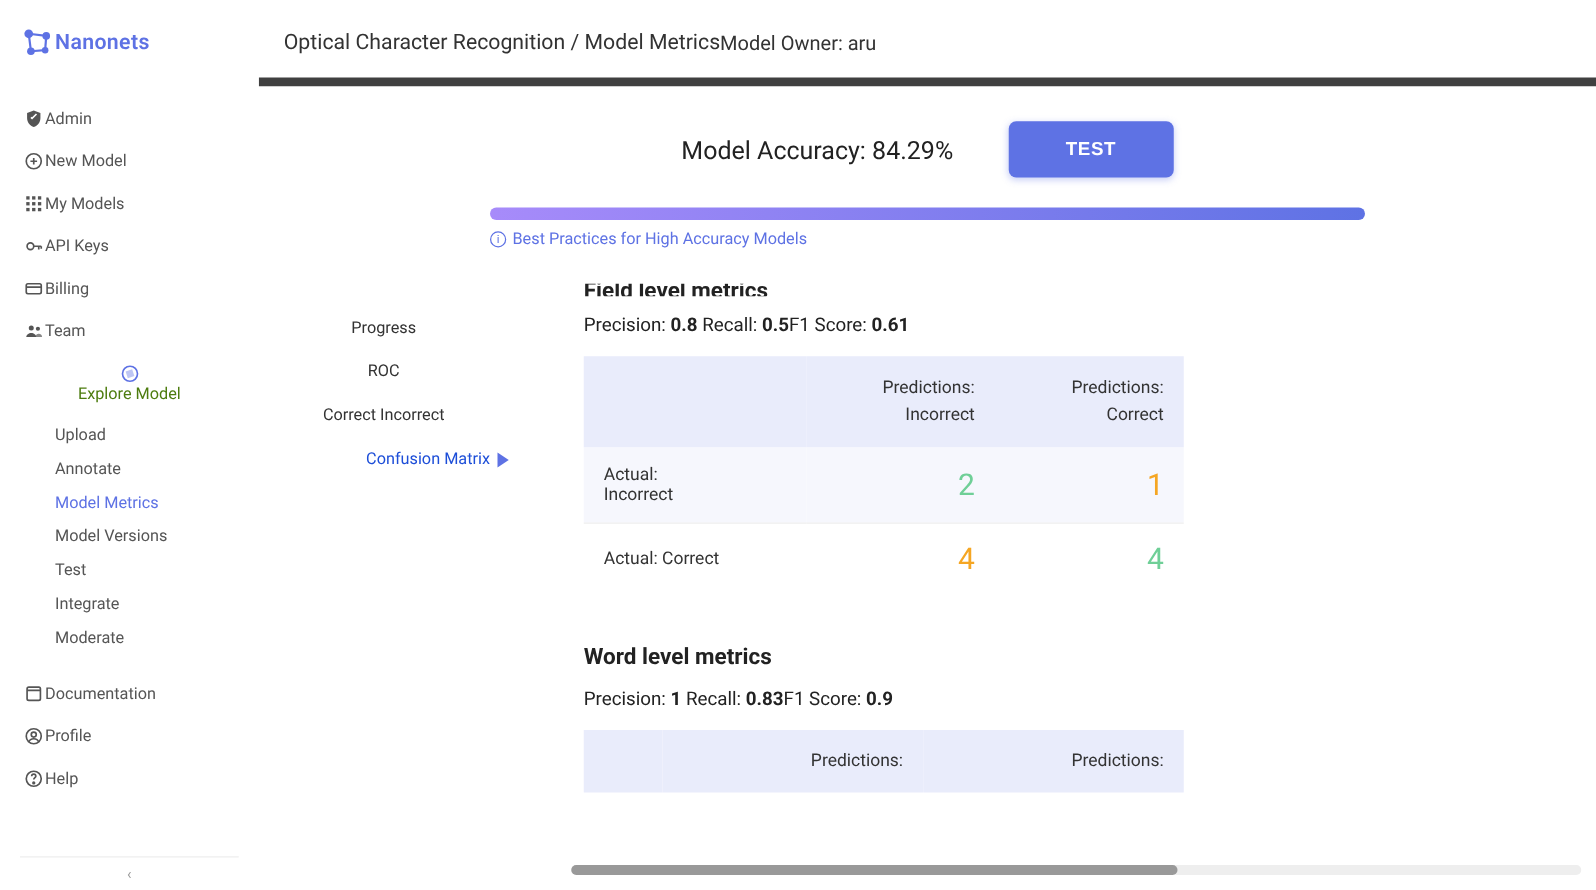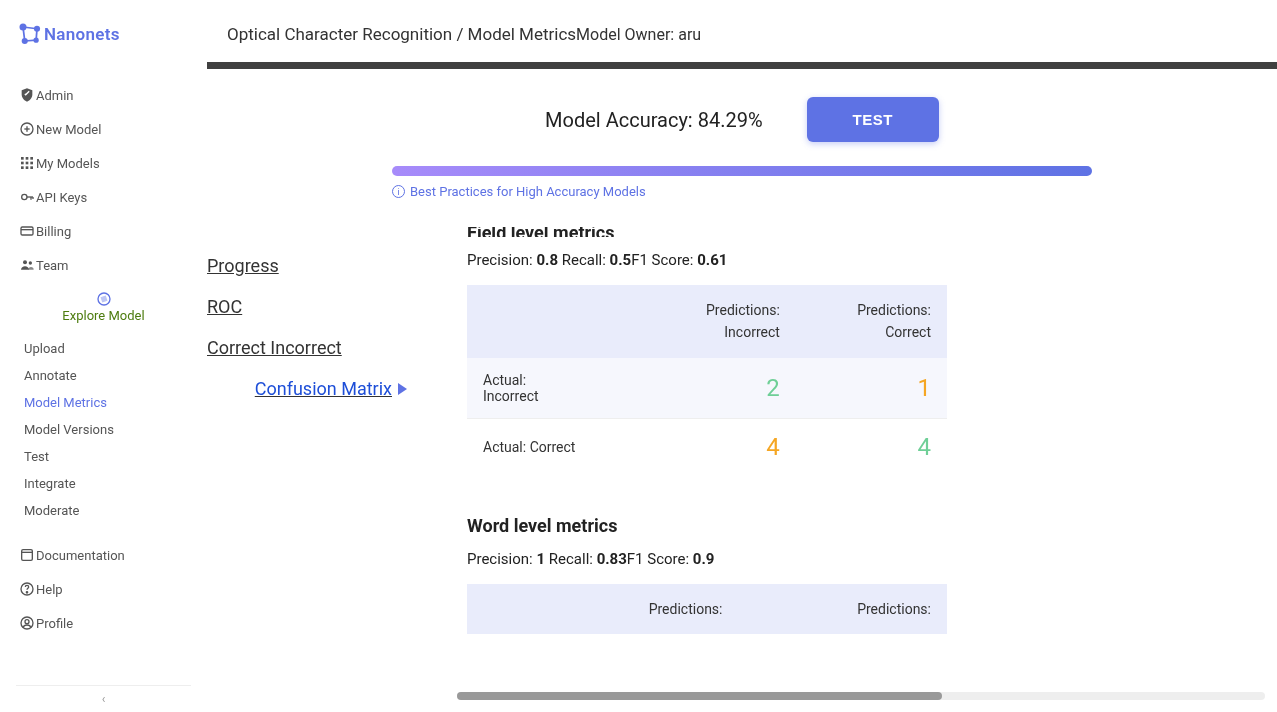--- a/index.html
+++ b/index.html
@@ -49,21 +49,21 @@
       width: 18px;
       height: 18px;
       display: flex;
       align-items: center;
       justify-content: center;
       color: #555;
     }
     .nav-item.active { color: #4d7c0f; flex-direction: column; }
     .nav-item.active .icon-slot { color: #5e72e4; }
     .subnav {
-      margin-left: 24px;
+      margin-left: 44px;
       margin-top: 4px;
       margin-bottom: 6px;
     }
     .subnav-item {
       padding: 6px 0;
       font-size: 13px;
       color: #555;
       cursor: pointer;
     }
     .subnav-item.active { color: #5e72e4; }
@@ -154,24 +154,23 @@
     }
     .content-body {
       display: flex;
       padding: 46px 20px 0 0;
       gap: 60px;
       height: calc(100% - 230px);
       overflow: hidden;
     }
     .tab-col {
       width: 200px;
-      text-align: left;
-      font-size: 18px;
+      text-align: center;
+      font-size: 13px;
       color: #333;
-      text-decoration: underline;
     }
     .tab-item {
       padding: 10px 0;
       cursor: pointer;
     }
     .tab-item.active { color: #1d4ed8; display:flex; justify-content:flex-end; align-items:center; gap:6px;}
     .play-tri {
       width: 0; height: 0;
       border-left: 9px solid #5e72e4;
       border-top: 6px solid transparent;
@@ -362,35 +361,35 @@
               <rect x="4" y="4" width="16" height="16" rx="2"></rect>
               <line x1="4" y1="8" x2="20" y2="8"></line>
             </svg>
         </span>
         <span>Documentation</span>
       </div>
       <div class="nav-item">
         <span class="icon-slot">
           <svg viewBox="0 0 24 24" width="16" height="16" fill="none" stroke="currentColor" stroke-width="2">
               <circle cx="12" cy="12" r="9"></circle>
+              <circle cx="12" cy="10" r="3"></circle>
+              <path d="M6 19c1-3 4-4 6-4s5 1 6 4"></path>
+            </svg>
+        </span>
+        <span>Profile</span>
+      </div>
+      <div class="nav-item">
+        <span class="icon-slot">
+          <svg viewBox="0 0 24 24" width="16" height="16" fill="none" stroke="currentColor" stroke-width="2">
+              <circle cx="12" cy="12" r="9"></circle>
               <path d="M9.5 9a2.5 2.5 0 015 0c0 1.5-2.5 2-2.5 4"></path>
               <circle cx="12" cy="17" r="1" fill="currentColor"></circle>
             </svg>
         </span>
         <span>Help</span>
-      </div>
-      <div class="nav-item">
-        <span class="icon-slot">
-          <svg viewBox="0 0 24 24" width="16" height="16" fill="none" stroke="currentColor" stroke-width="2">
-              <circle cx="12" cy="12" r="9"></circle>
-              <circle cx="12" cy="10" r="3"></circle>
-              <path d="M6 19c1-3 4-4 6-4s5 1 6 4"></path>
-            </svg>
-        </span>
-        <span>Profile</span>
       </div>
     </div>
   </nav>
 
   <div class="collapse-row">
     <span>‹</span>
   </div>
 </aside>
 
 <main class="main">

